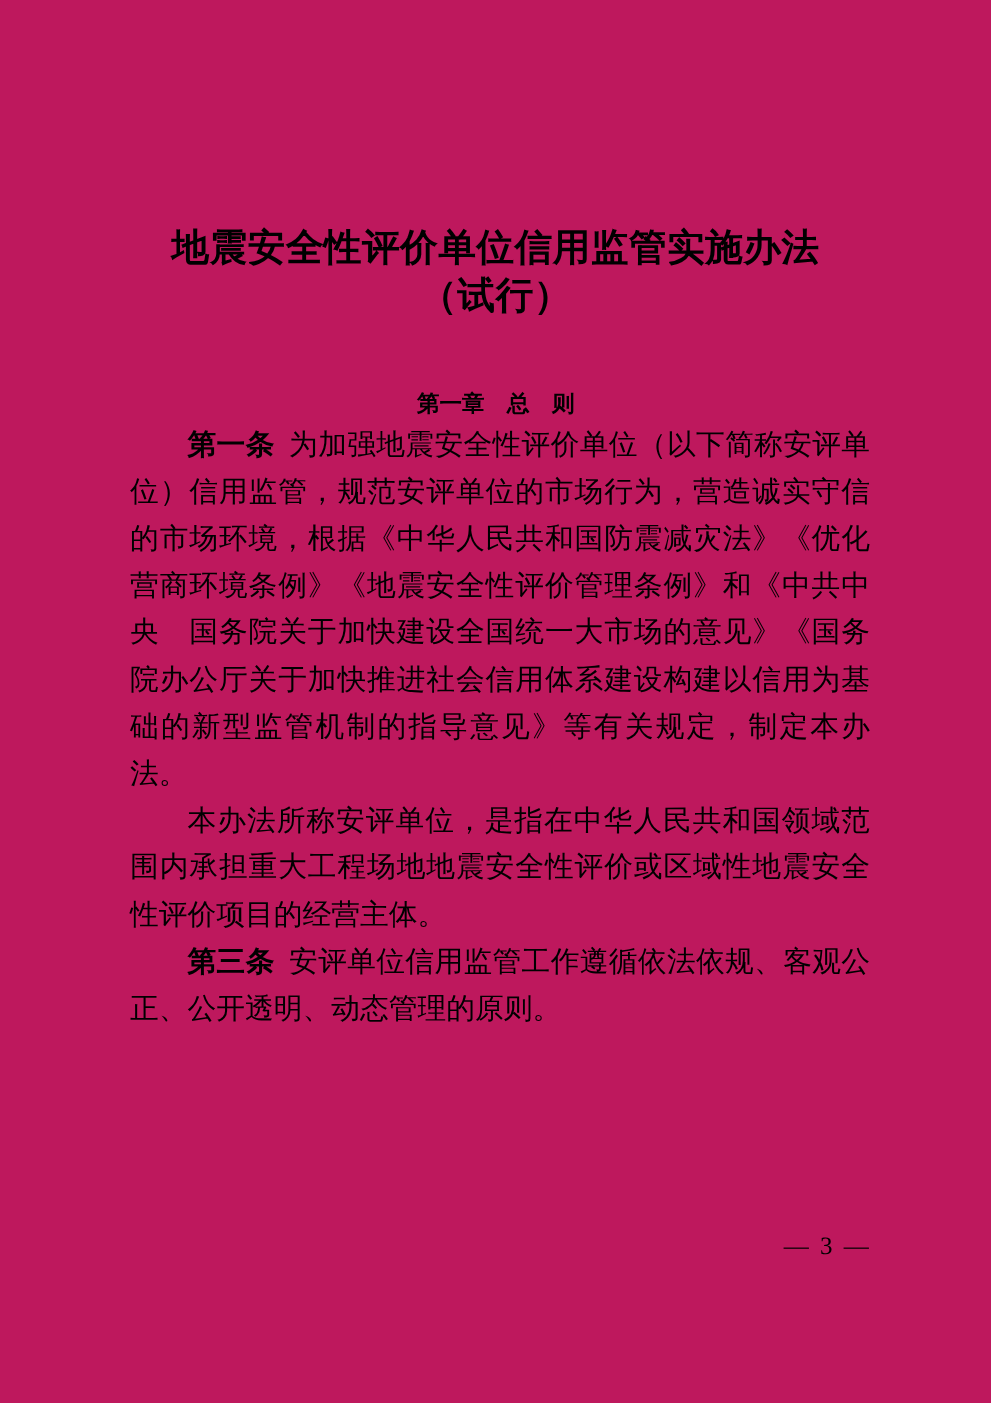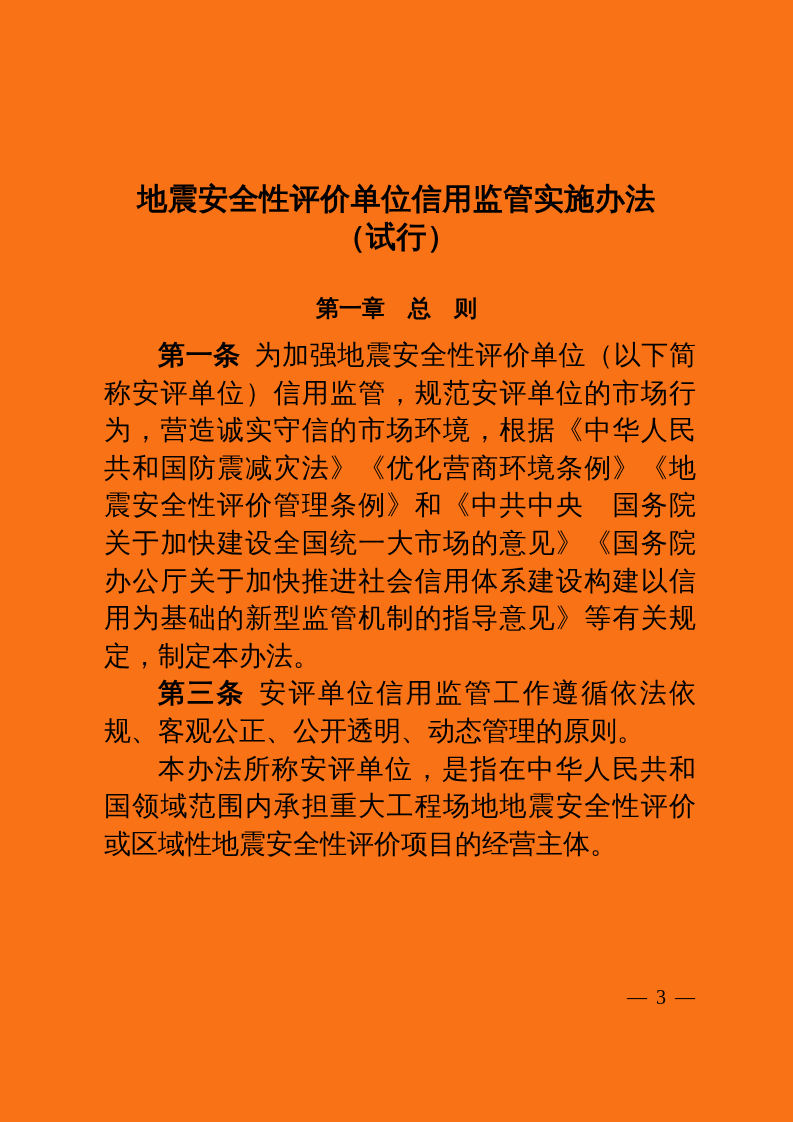--- a/index.html
+++ b/index.html
@@ -11,50 +11,50 @@
     width: 793px;
     height: 1122px;
     position: relative;
     color: #000000;
     font-family: "Liberation Serif", serif;
     overflow: hidden;
   }
   .page {
     position: absolute;
     inset: 0;
-    background: #f97316;
+    background: #be185d;
   }
   .doc-title {
     position: absolute;
     top: 180px;
     left: 0;
     width: 100%;
     text-align: center;
     font-weight: bold;
     font-size: 30px;
     line-height: 38px;
     letter-spacing: 0.5px;
   }
   .chapter-heading {
     position: absolute;
-    top: 293px;
+    top: 308px;
     left: 0;
     width: 100%;
     text-align: center;
     font-weight: bold;
-    font-size: 23px;
+    font-size: 18px;
     line-height: 30px;
     font-family: "Liberation Sans", sans-serif;
   }
   .doc-body {
     position: absolute;
     top: 337px;
     left: 104px;
     width: 592px;
-    font-size: 27px;
+    font-size: 23px;
     line-height: 37.6px;
     text-align: justify;
     text-justify: inter-character;
   }
   .doc-body p {
     margin: 0;
     padding: 0;
     text-indent: 2em;
   }
   .article-label {
@@ -86,22 +86,22 @@
     <div>（试行）</div>
   </div>
 
   <div class="chapter-heading">第一章　总　则</div>
 
   <div class="doc-body">
     <p>
       <span class="article-label">第一条</span><span>为加强地震安全性评价单位（以下简称安评单位）信用监管，规范安评单位的市场行为，营造诚实守信的市场环境，根据《中华人民共和国防震减灾法》《优化营商环境条例》《地震安全性评价管理条例》和《中共中央　国务院关于加快建设全国统一大市场的意见》《国务院办公厅关于加快推进社会信用体系建设构建以信用为基础的新型监管机制的指导意见》等有关规定，制定本办法。</span>
     </p>
     <p>
-      <span class="article-label">第三条</span><span>安评单位信用监管工作遵循依法依规、客观公正、公开透明、动态管理的原则。</span>
+      <span>本办法所称安评单位，是指在中华人民共和国领域范围内承担重大工程场地地震安全性评价或区域性地震安全性评价项目的经营主体。</span>
     </p>
     <p>
-      <span>本办法所称安评单位，是指在中华人民共和国领域范围内承担重大工程场地地震安全性评价或区域性地震安全性评价项目的经营主体。</span>
+      <span class="article-label">第三条</span><span>安评单位信用监管工作遵循依法依规、客观公正、公开透明、动态管理的原则。</span>
     </p>
   </div>
 
   <div class="page-number">— 3 —</div>
 
 </div>
 
 </body></html>

